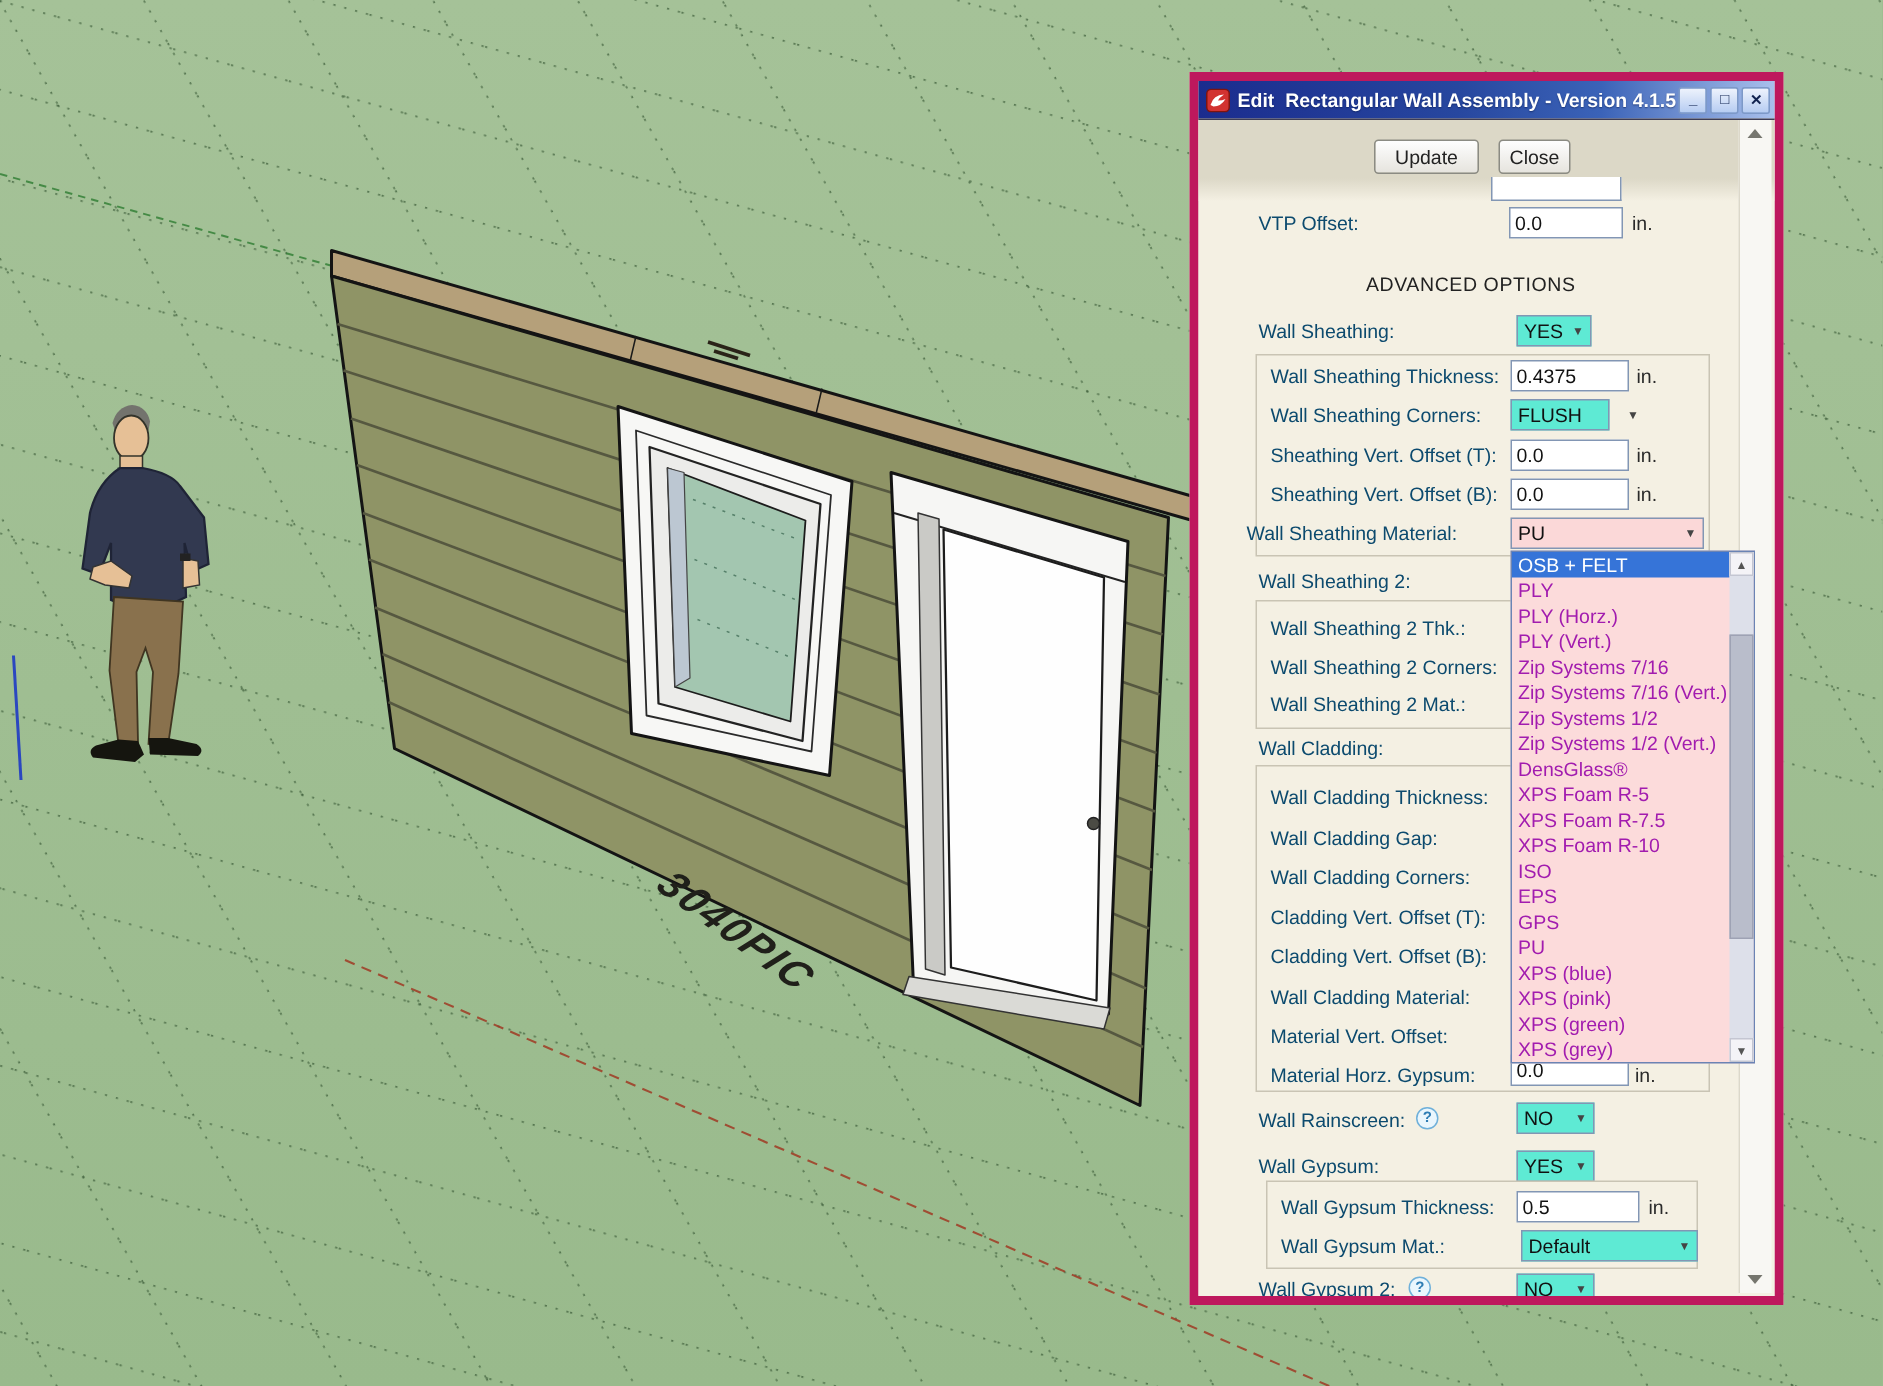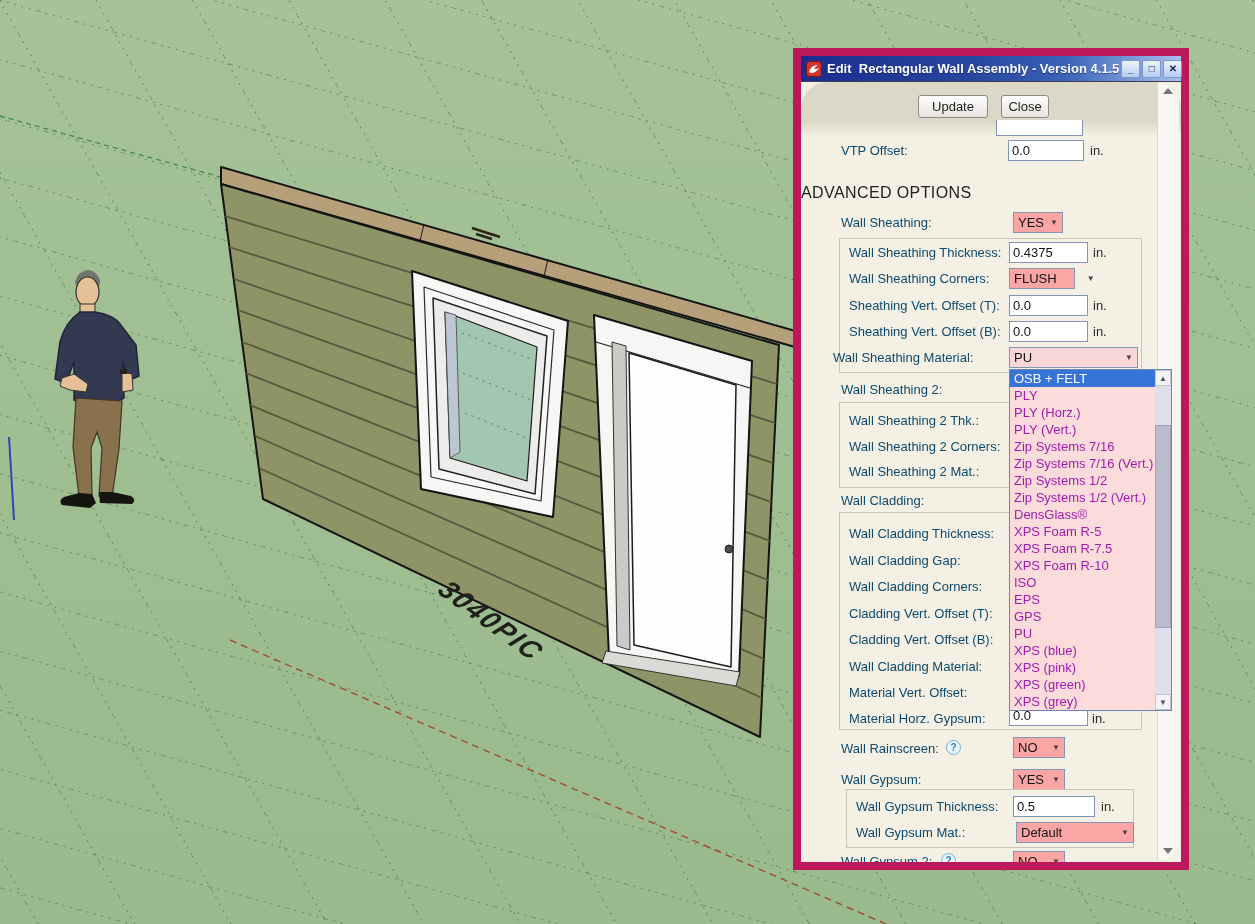--- a/index.html
+++ b/index.html
@@ -2,41 +2,41 @@
 <html><head>
 <meta charset="utf-8">
 <style>
   html,body{margin:0;padding:0;}
   body{width:1255px;height:924px;position:relative;overflow:hidden;
        font-family:"Liberation Sans",sans-serif;background:#9cbd8f;}
   #scene{position:absolute;left:0;top:0;width:1255px;height:924px;}
 
   
   #dialog{position:absolute;left:793px;top:48px;width:396px;height:822px;
-          background:#f4f0e3;border:8px solid #be185d;box-sizing:border-box;z-index:10;}
+          background:#f4f0e3;border:6px solid #be185d;box-sizing:border-box;z-index:10;}
   .titlebar{position:absolute;left:0;top:0;right:0;height:26px;display:flex;align-items:center;
             padding:0 3px;box-sizing:border-box;border-bottom:1px solid #3c3c55;
             background:linear-gradient(90deg,#1b2c8e 0%,#27479f 45%,#3b63b8 70%,#a9c0ec 100%);}
   .app-icon{width:16px;height:16px;margin:0 5px 0 2px;flex:0 0 auto;}
   .title{color:#fff;font-size:13px;font-weight:bold;white-space:pre;text-shadow:0 1px 1px #00124488;}
   .winbtns{margin-left:auto;display:flex;}
   .wbtn{width:17px;height:16px;margin-left:2px;background:linear-gradient(#eef3fc,#b6ccf2);
         border:1px solid #7d99c8;border-radius:2px;color:#10224f;font-size:10px;font-weight:bold;
         display:flex;align-items:center;justify-content:center;cursor:default;}
-  .content{position:absolute;left:0;right:0;top:26px;bottom:0;background:#f4f0e3;overflow:hidden;border-radius:27px;}
+  .content{position:absolute;left:0;right:0;top:26px;bottom:0;background:#f4f0e3;overflow:hidden;}
   .topband{position:absolute;left:0;top:0;right:0;height:54px;
            background:linear-gradient(#dcd8c7 0%,#dcd8c7 72%,#f4f0e3 100%);}
   .btn{position:absolute;height:23px;background:linear-gradient(#fefefe,#e6e4de);
        border:1px solid #8b8b83;border-radius:3px;font-size:13px;color:#222;
        font-family:"Liberation Sans",sans-serif;text-align:center;}
   .lbl{position:absolute;font-size:13px;color:#0c4a6e;white-space:nowrap;}
-  .heading{position:absolute;left:0;right:21px;font-size:16px;color:#222;letter-spacing:.4px;}
+  .heading{position:absolute;left:0;right:21px;text-align:center;font-size:13px;color:#222;letter-spacing:.4px;}
   .tin{position:absolute;height:19px;border:1px solid #8296b4;background:#fff;font-size:13px;
        color:#111;padding:0 0 0 3px;font-family:"Liberation Sans",sans-serif;}
-  .sel{position:absolute;height:21px;border:1px solid #8296b4;background:#fca5a5;font-size:13px;color:#111;
+  .sel{position:absolute;height:21px;border:1px solid #8296b4;background:#5eead4;font-size:13px;color:#111;
        display:flex;align-items:center;justify-content:space-between;padding:0 4px;box-sizing:border-box;}
   .sel .arr{font-size:8px;color:#444;margin-left:6px;}
   .sel.pink{background:#fbd8d8;}
   .unit{position:absolute;font-size:13px;color:#2a2a2a;}
   .grp{position:absolute;border:1px solid #c9c4b4;}
   .help{position:absolute;width:13px;height:13px;border-radius:50%;border:1px solid #6fb0da;
         background:#eaf6fd;color:#2f7db4;font-size:10px;font-weight:bold;line-height:13px;text-align:center;}
   .partial{position:absolute;background:#fff;border:1px solid #8296b4;border-top:none;}
 
   

